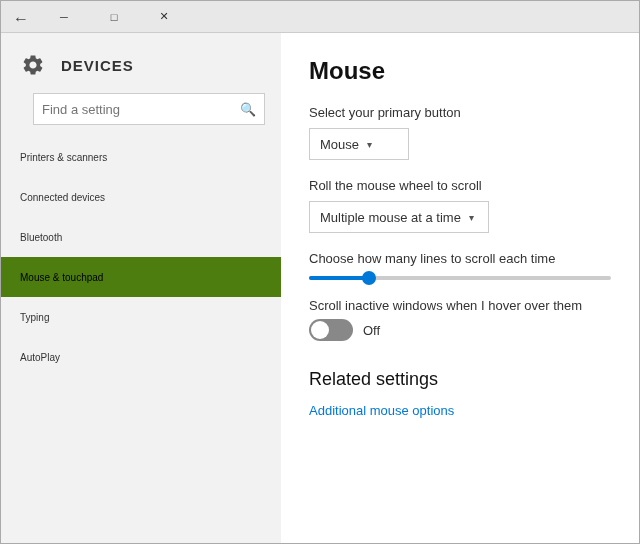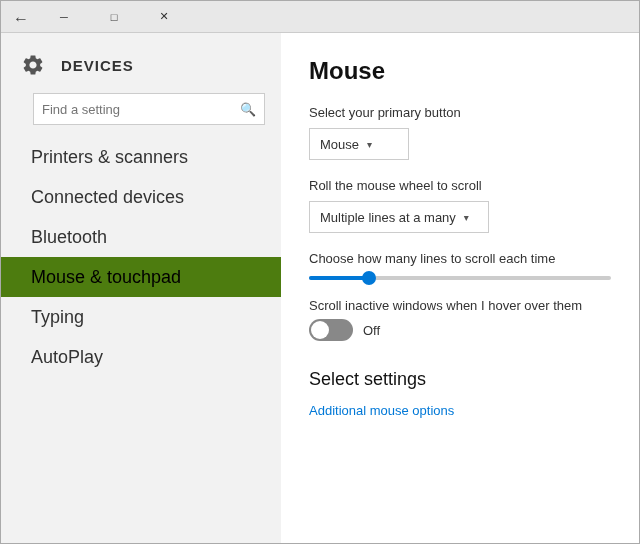--- a/index.html
+++ b/index.html
@@ -113,24 +113,24 @@
       right: 8px;
       top: 50%;
       transform: translateY(-50%);
       color: #666;
       font-size: 13px;
     }
     .nav-item {
       height: 40px;
       display: flex;
       align-items: center;
-      padding: 0 30px;
-      cursor: pointer;
-      color: #333;
-      font-size: 18px;
+      padding: 0 19px;
+      cursor: pointer;
+      color: #333;
+      font-size: 10px;
       text-align: right;
     }
     .nav-item.active {
       background: #4d7c0f;
       color: #000;
     }
 
     
     .content {
       flex: 1;
@@ -292,21 +292,21 @@
     
     <div class="section-label">Select your primary button</div>
     <div class="dropdown">
       <span>Mouse</span>
       <span class="dropdown-arrow">▾</span>
     </div>
 
     
     <div class="section-label">Roll the mouse wheel to scroll</div>
     <div class="dropdown dropdown-wide">
-      <span>Multiple lines at a many</span>
+      <span>Multiple mouse at a time</span>
       <span class="dropdown-arrow">▾</span>
     </div>
 
     
     <div class="section-label section-spacing">Choose how many lines to scroll each time</div>
     <div class="slider-container">
       <div class="slider-track">
         <div class="slider-fill" id="slider-fill" style="width: 20%;"></div>
         <div class="slider-thumb" id="slider-thumb" style="left: calc(20% - 7px);"></div>
       </div>
@@ -315,16 +315,16 @@
     
     <div class="section-label section-spacing">Scroll inactive windows when I hover over them</div>
     <div class="toggle-row">
       <div class="toggle">
         <div class="toggle-knob"></div>
       </div>
       <span class="toggle-label">Off</span>
     </div>
 
     
-    <div class="related-title">Select settings</div>
+    <div class="related-title">Related settings</div>
     <a class="link" href="#">Additional mouse options</a>
   </div>
 </div>
 
 </body></html>

